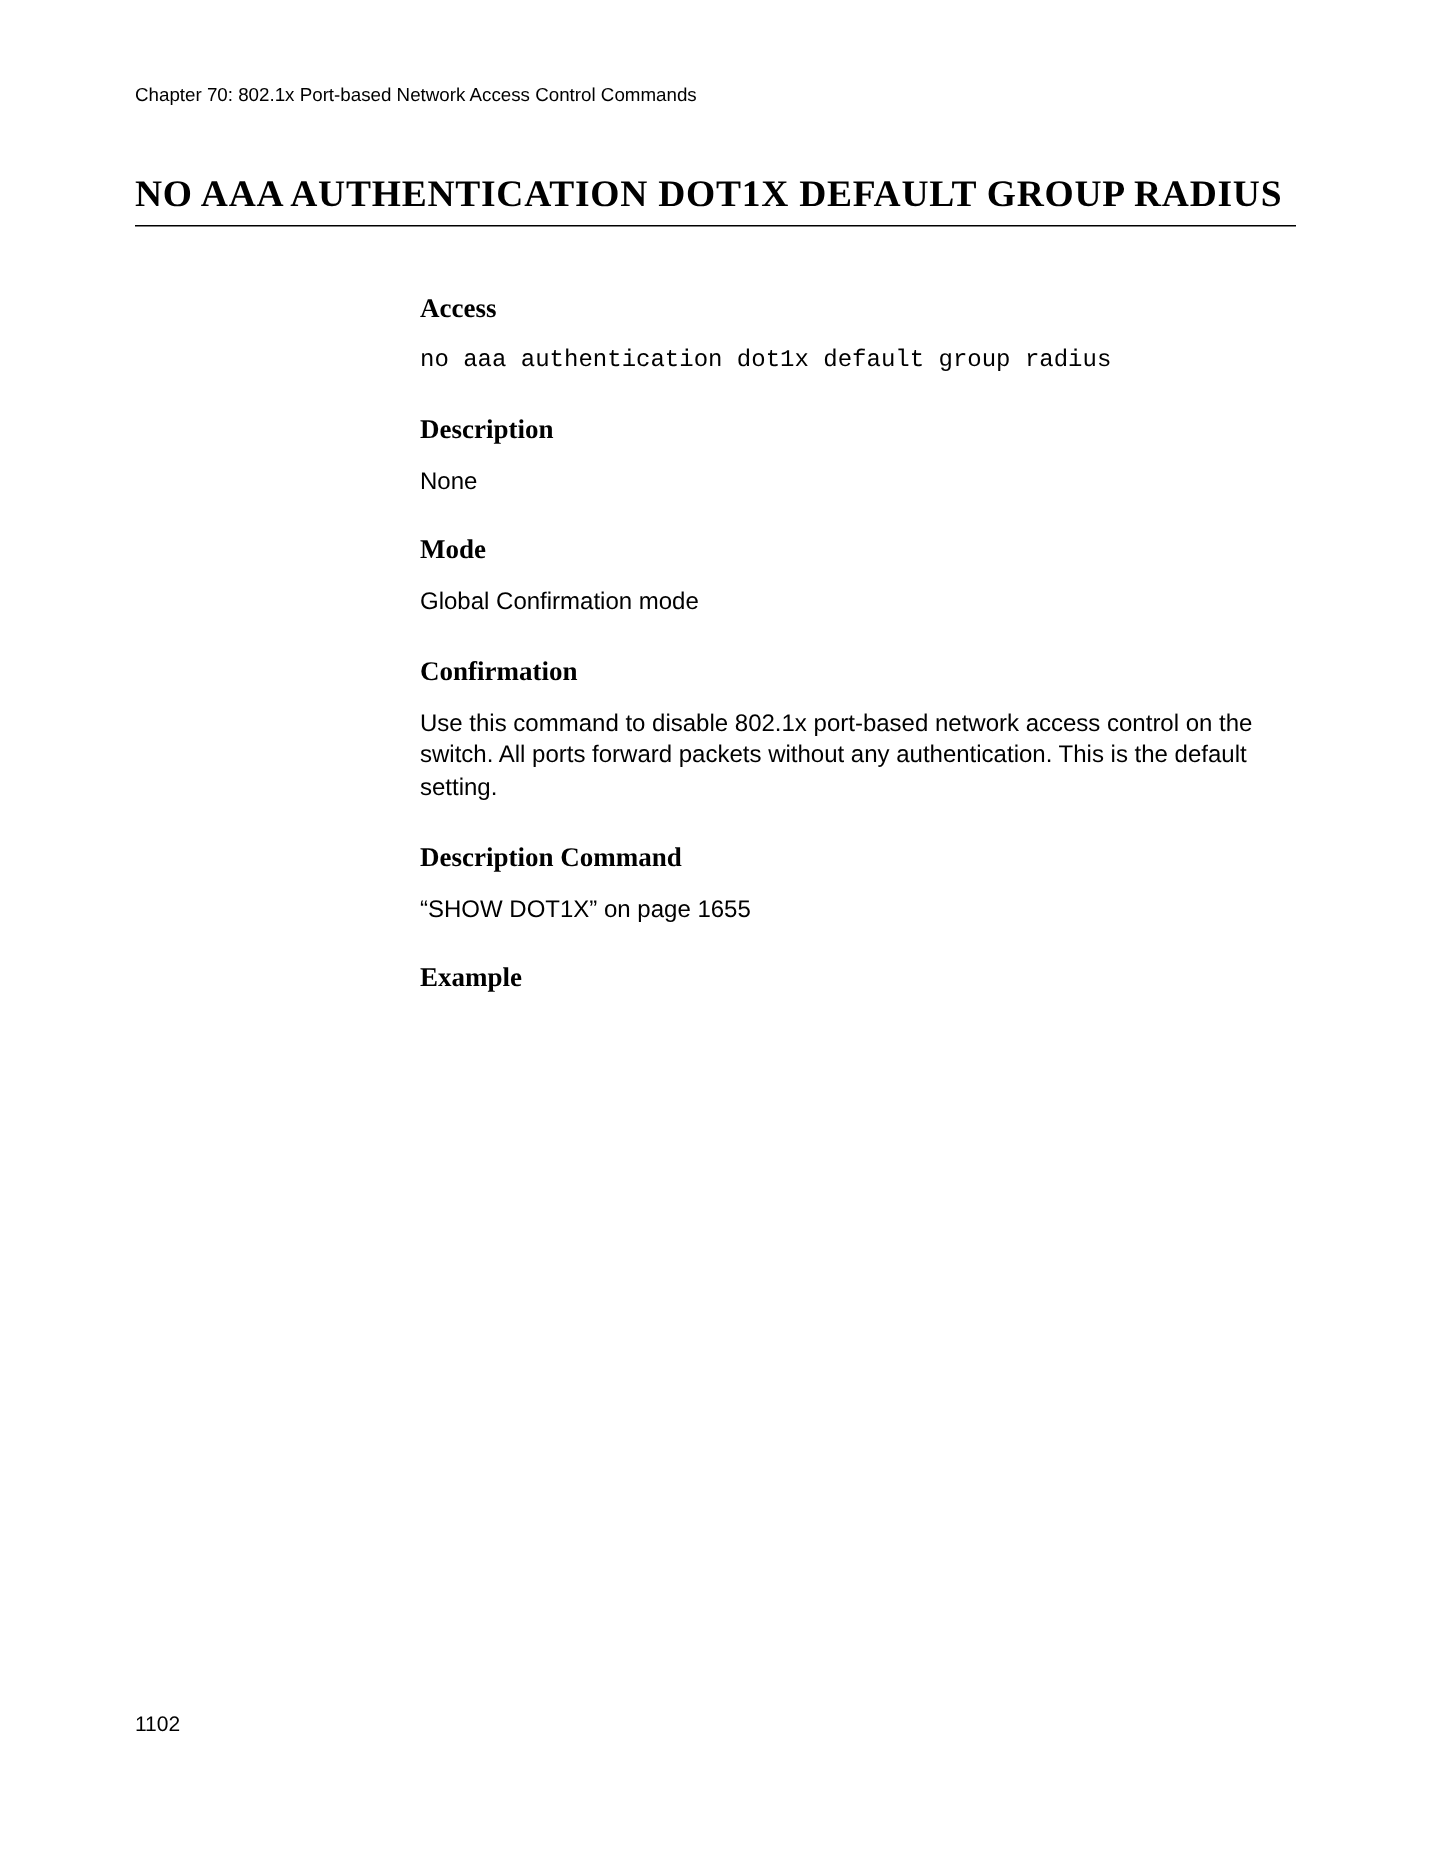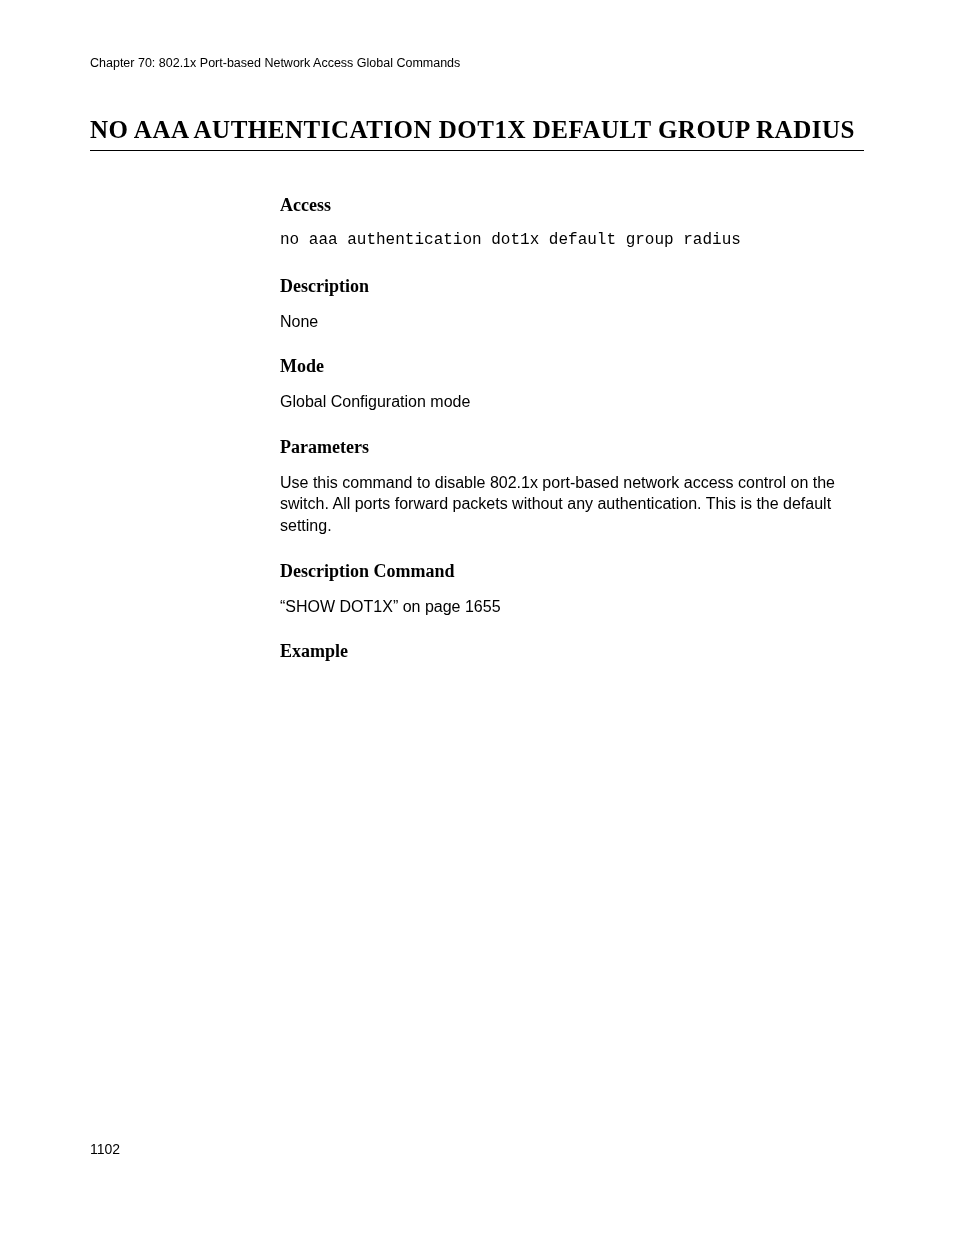--- a/index.html
+++ b/index.html
@@ -65,36 +65,36 @@
     left: 90px;
     bottom: 78px;
     font-size: 14px;
   }
 </style>
 </head>
 <body>
 
 <div class="page">
 
-  <div class="running-header">Chapter 70: 802.1x Port-based Network Access Global Commands</div>
+  <div class="running-header">Chapter 70: 802.1x Port-based Network Access Control Commands</div>
 
   <div class="title">NO AAA AUTHENTICATION DOT1X DEFAULT GROUP RADIUS</div>
 
   <div class="content">
 
     <div class="section-head first">Access</div>
     <div class="mono">no aaa authentication dot1x default group radius</div>
 
     <div class="section-head">Description</div>
     <div class="body-text">None</div>
 
     <div class="section-head">Mode</div>
-    <div class="body-text">Global Configuration mode</div>
+    <div class="body-text">Global Confirmation mode</div>
 
-    <div class="section-head">Parameters</div>
+    <div class="section-head">Confirmation</div>
     <div class="body-text">Use this command to disable 802.1x port-based network access control on the switch. All ports forward packets without any authentication. This is the default setting.</div>
 
     <div class="section-head">Description Command</div>
     <div class="body-text">“SHOW DOT1X” on page 1655</div>
 
     <div class="section-head">Example</div>
 
   </div>
 
   <div class="page-number">1102</div>

